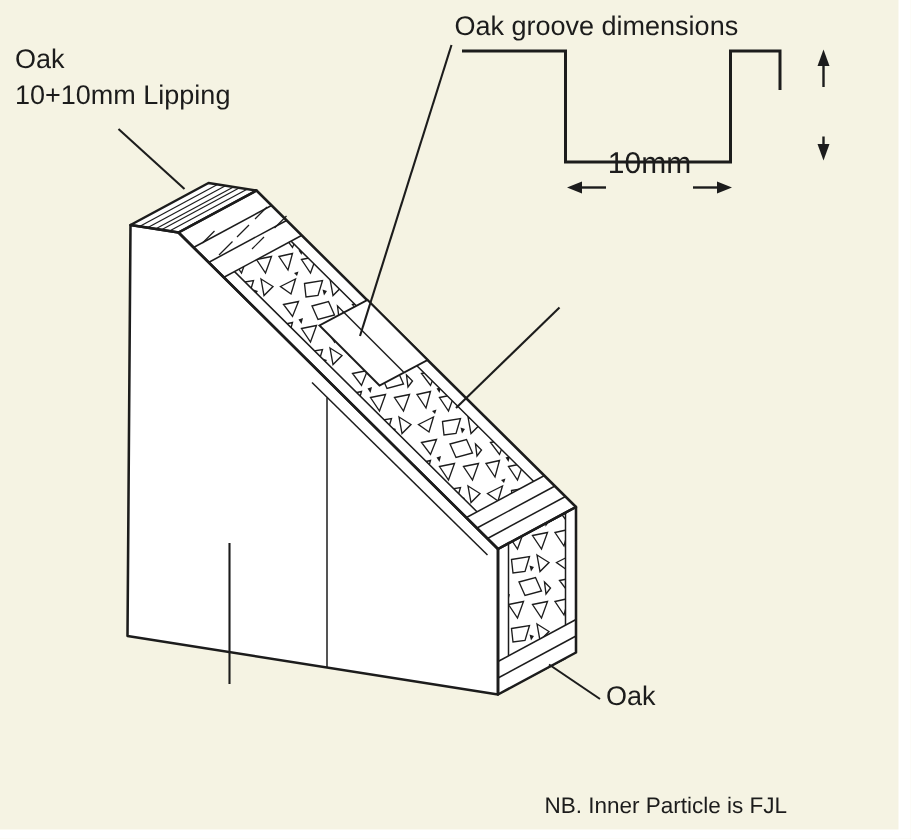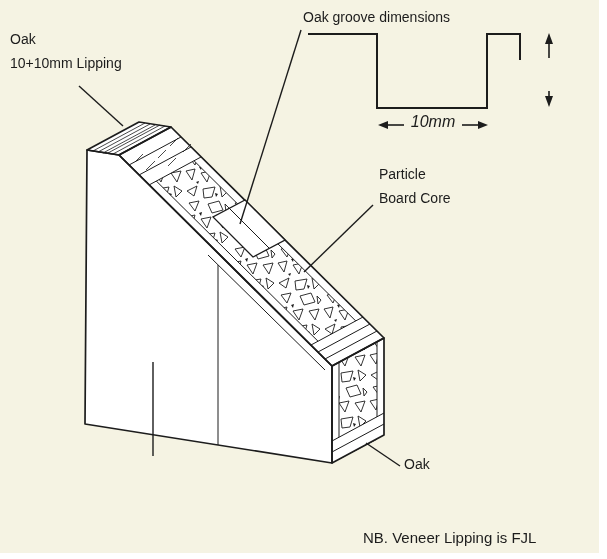--- a/index.html
+++ b/index.html
@@ -21,34 +21,34 @@
     background: var(--page-bg);
   }
   #canvas {
     position: absolute; left: 0; top: 0;
     width: 599px; height: 553px;
     background: var(--canvas-bg);
   }
   svg { position: absolute; left: 0; top: 0; color: var(--ink); }
   .label {
     position: absolute;
-    font-size: 14px;
+    font-size: 18px;
     line-height: 24px;
     color: var(--ink);
     white-space: nowrap;
   }
   .label span { display: block; }
   .dim {
     position: absolute;
     text-align: center;
     color: var(--ink);
     white-space: nowrap;
   }
   .dim-7  { left: 525px; top: 62px;  width: 56px; font-size: 22px; }
-  .dim-10 { left: 404px; top: 113px; width: 58px; font-size: 16px; font-style: italic; }
+  .dim-10 { left: 404px; top: 98px; width: 58px; font-size: 20px; }
   .note {
     position: absolute;
     left: 363px; top: 529px;
     font-size: 15px;
     color: var(--ink);
     white-space: nowrap;
   }
 </style>
 </head>
 <body>
@@ -161,29 +161,25 @@
       </g>
     </svg>
 
     <div class="label" style="left:10px; top:27px;">
       <span>Oak</span>
       <span>10+10mm Lipping</span>
     </div>
 
     <div class="label" style="left:303px; top:5px;">Oak groove dimensions</div>
 
-    <div class="label" style="left:379px; top:162px;">
-      <span>Particle</span>
-      <span>Board Core</span>
-    </div>
 
 
     <div class="label" style="left:404px; top:452px;">
       <span>Oak</span>
     </div>
 
 
     <div class="dim dim-10">10mm</div>
 
-    <div class="note">NB. Veneer Lipping is FJL</div>
+    <div class="note">NB. Inner Particle is FJL</div>
 
   </div>
 </div>
 
 </body></html>

